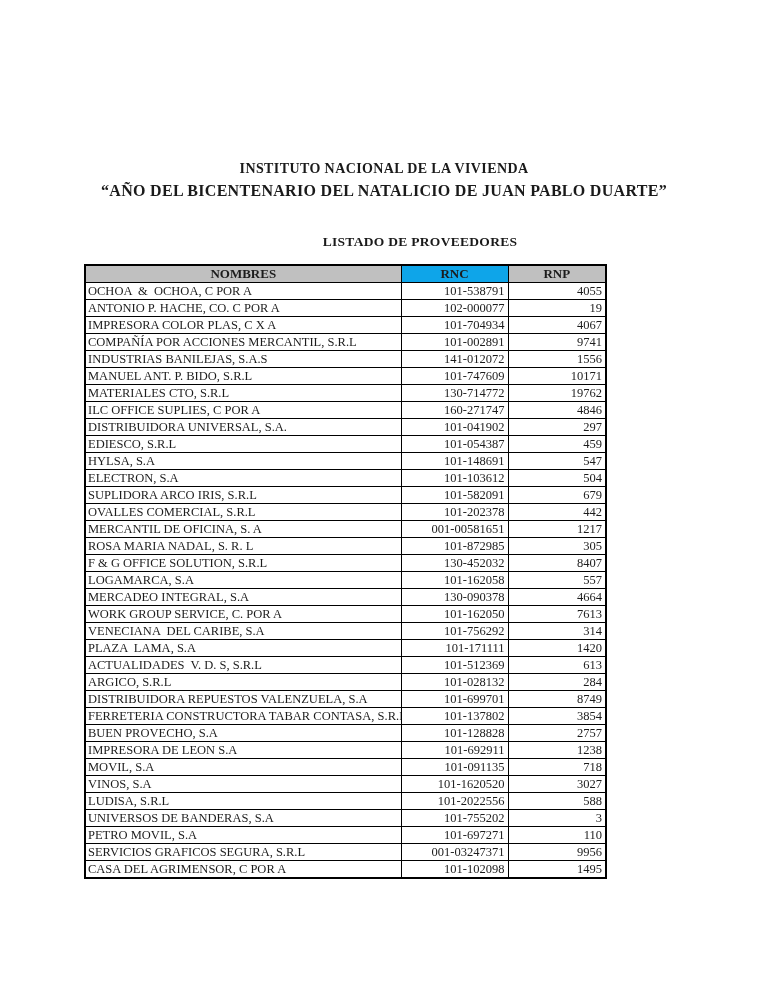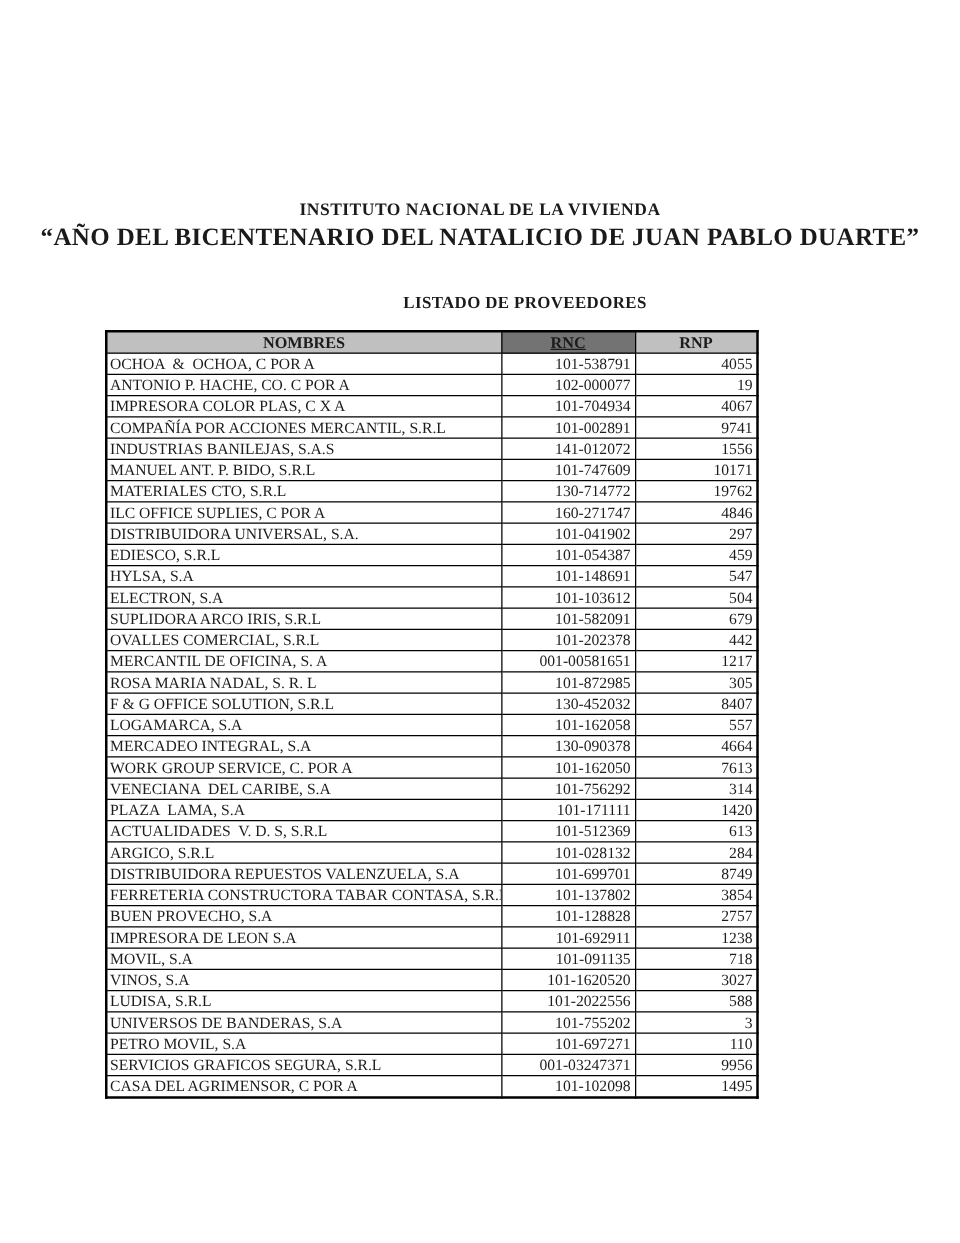--- a/index.html
+++ b/index.html
@@ -22,21 +22,21 @@
     text-align: center;
     font-size: 14px;
     font-weight: bold;
     letter-spacing: 0.4px;
     color: #1a1a1a;
     line-height: 15px;
   }
   .doc-subtitle {
     margin-top: 7px;
     text-align: center;
-    font-size: 20px;
+    font-size: 16px;
     font-weight: bold;
     letter-spacing: 0.3px;
     color: #1a1a1a;
     line-height: 15px;
   }
   .section-title {
     margin-top: 36px;
     text-align: center;
     transform: translateX(36px);
     font-size: 13.5px;
@@ -87,21 +87,21 @@
 
   <table class="providers">
     <colgroup>
       <col class="c-nombres">
       <col class="c-rnc">
       <col class="c-rnp">
     </colgroup>
     <thead>
       <tr>
           <th class="col-nombres" style="background: rgb(192, 192, 192);">NOMBRES</th>
-          <th class="col-rnc" style="background: #737373; text-decoration: underline;">RNC</th>
+          <th class="col-rnc" style="background: #0ea5e9;">RNC</th>
           <th class="col-rnp" style="background: rgb(192, 192, 192);">RNP</th>
         </tr>
     </thead>
     <tbody>
         <tr>
           <td class="col-nombres">OCHOA  &amp;  OCHOA, C POR A</td>
           <td class="col-rnc">101-538791</td>
           <td class="col-rnp">4055</td>
         </tr>
         <tr>

